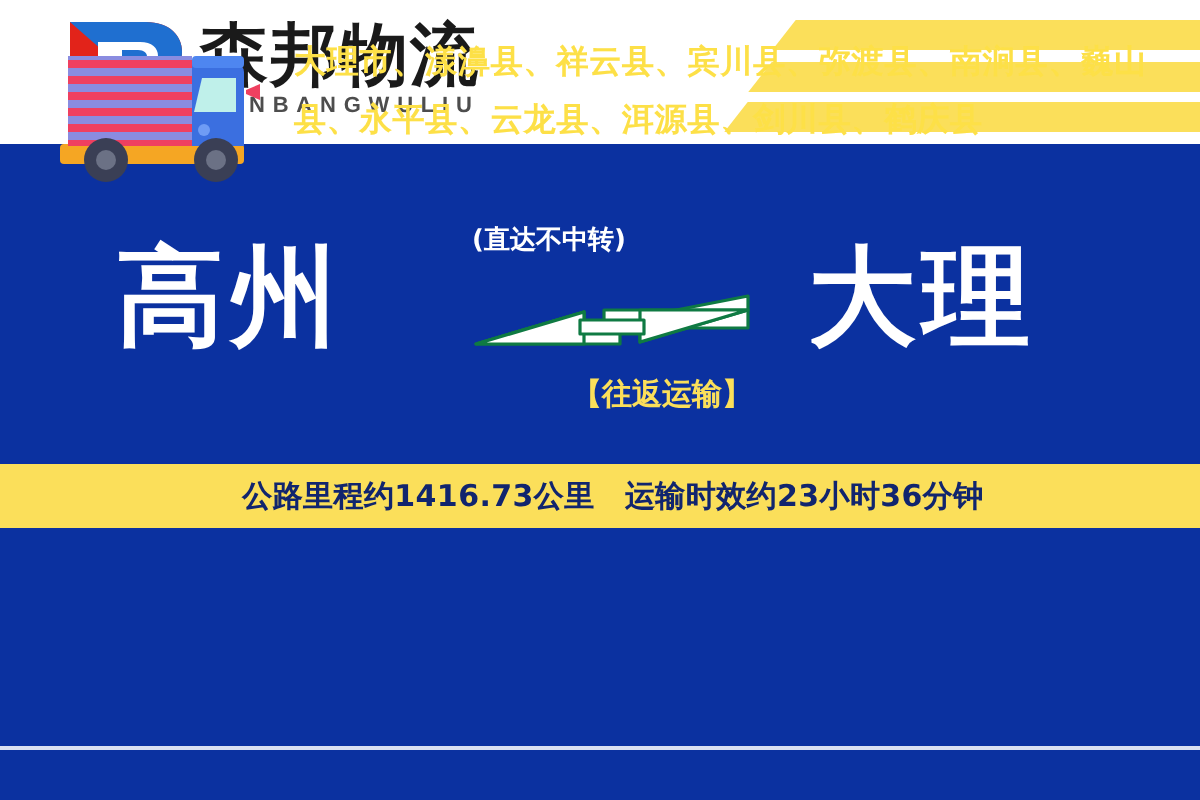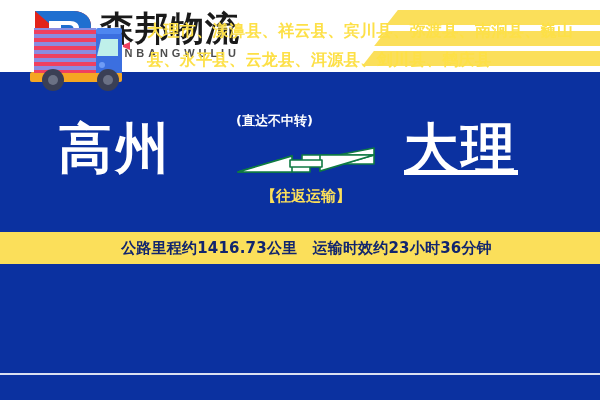--- a/index.html
+++ b/index.html
@@ -78,21 +78,21 @@
     top: 118px;
     font-family: "DejaVu Sans", "Liberation Sans", sans-serif;
     font-size: 54px;
     font-weight: 700;
     color: #ffffff;
     letter-spacing: 3px;
     line-height: 62px;
     white-space: nowrap;
   }
   #city-origin { left: 58px; text-align: center; }
-  #city-destination { left: 404px; text-decoration: underline; }
+  #city-destination { left: 404px; }
 
   #route-middle {
     position: absolute;
     left: 236px; top: 112px;
     width: 140px; height: 108px;
   }
   #direct-note {
     position: absolute;
     left: 0; top: 0;
     width: 140px;
@@ -105,22 +105,22 @@
   }
   #arrow-wrap {
     position: absolute;
     left: -2px; top: 30px;
     width: 144px; height: 42px;
   }
   #roundtrip-note {
     position: absolute;
     left: 0; top: 76px;
     width: 140px;
-    text-align: center;
-    font-family: Liberation Mono, monospace;
+    text-align: right;
+    font-family: Liberation Serif, serif;
     font-size: 15px;
     font-weight: 700;
     color: #fbdf5a;
     line-height: 20px;
     white-space: nowrap;
   }
 
   
   #info-bar {
     position: absolute;

